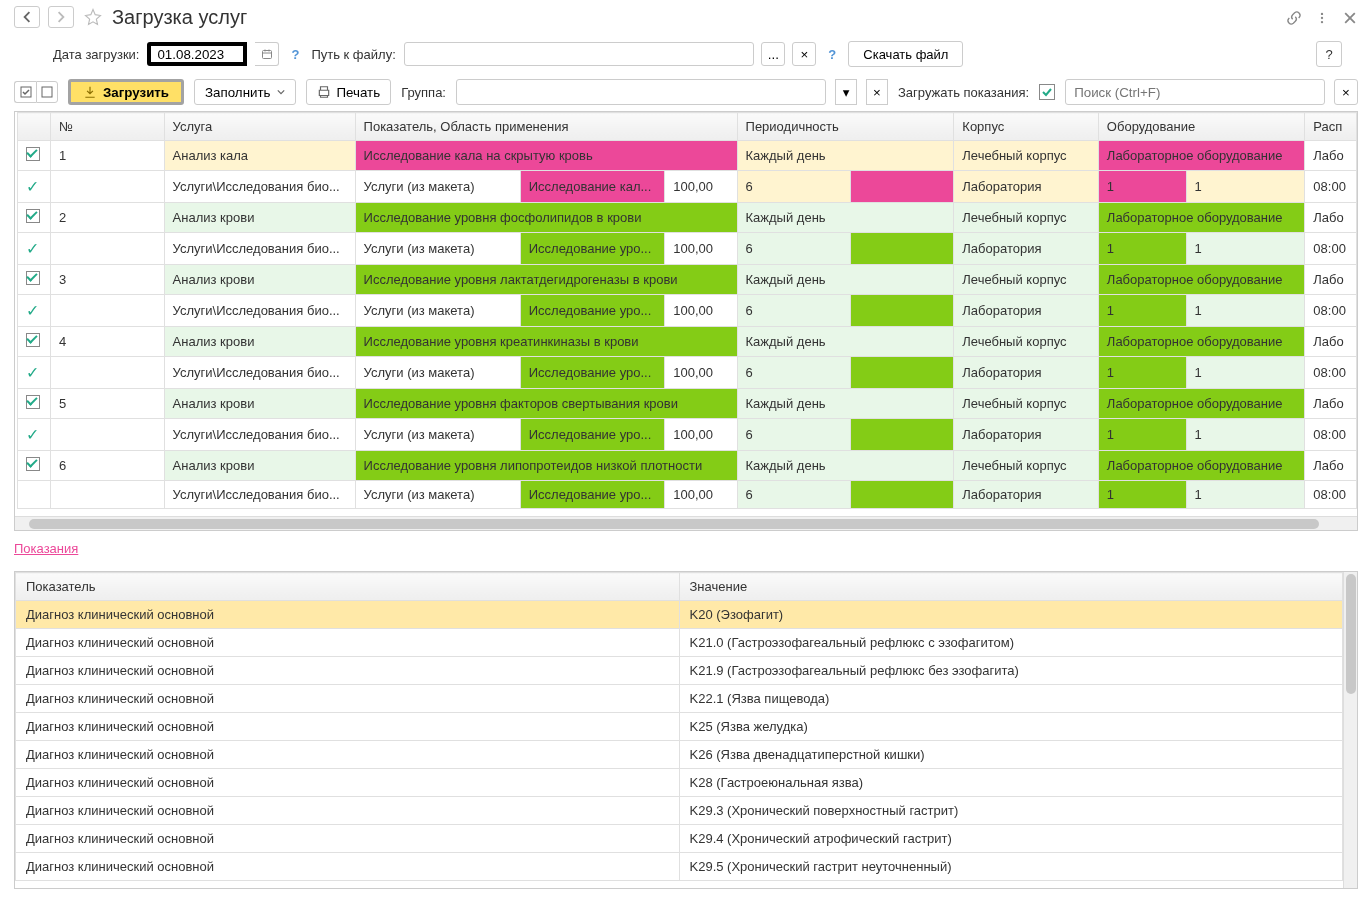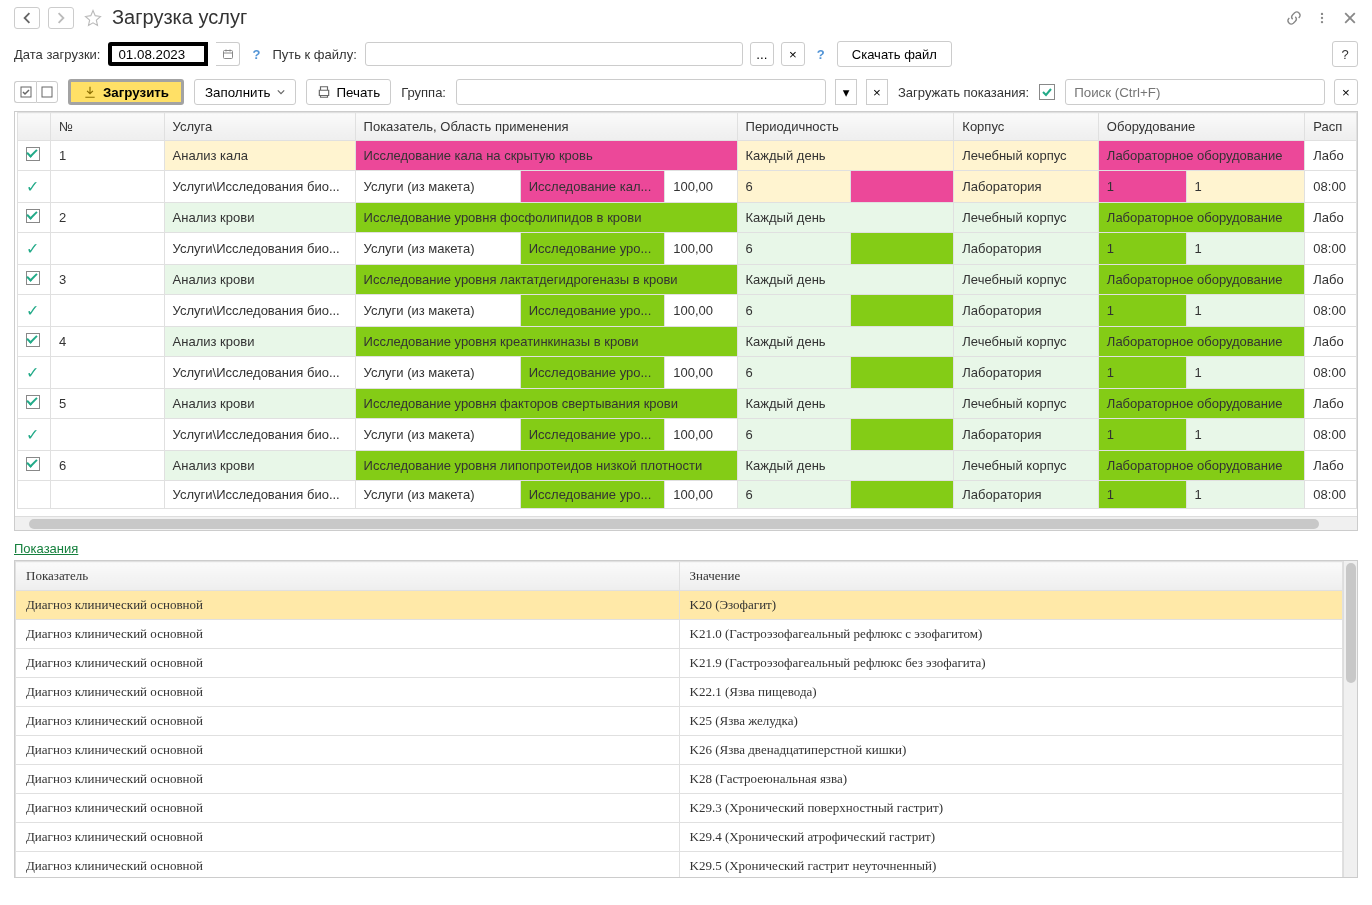--- a/index.html
+++ b/index.html
@@ -1,29 +1,29 @@
 <!DOCTYPE html>
 <html><head>
 <meta charset="utf-8">
 <style>
 * { box-sizing: border-box; margin: 0; padding: 0; }
 body { font-family: Arial, sans-serif; font-size: 13px; color: #333; background: #fff; overflow: hidden; }
 .app { width: 1372px; height: 905px; display: flex; flex-direction: column; }
 
 
-.titlebar { display: flex; align-items: center; padding: 6px 14px; gap: 8px; }
+.titlebar { display: flex; padding: 6px 14px; gap: 8px; }
 .nav-btn { width: 26px; height: 22px; border: 1px solid #ccc; background: #fff; border-radius: 3px; display: inline-flex; align-items: center; justify-content: center; cursor: pointer; }
 .nav-btn svg { width: 12px; height: 12px; }
 .star-btn { width: 22px; height: 22px; display: inline-flex; align-items: center; justify-content: center; cursor: pointer; color: #bbb; }
 .title { font-size: 20px; font-weight: normal; }
 .titlebar-right { margin-left: auto; display: flex; gap: 12px; align-items: center; color: #888; }
 .titlebar-icon { cursor: pointer; width: 16px; height: 16px; display: inline-flex; align-items: center; justify-content: center; }
 
 
-.params { display: flex; align-items: center; padding: 6px 14px; gap: 8px; }
+.params { display: flex; align-items: center; padding: 6px 30px; gap: 8px; margin-left: 23px; }
 .label { font-size: 13px; }
 .date-field { border: 4px solid #000000; padding: 3px 6px; width: 100px; height: 24px; border-radius: 3px 0 0 3px; }
 .date-cal { border: 1px solid #ccc; border-left: none; height: 24px; width: 24px; display: inline-flex; align-items: center; justify-content: center; border-radius: 0 3px 3px 0; cursor: pointer; background: #fff;}
 .help { color: #5294d6; font-weight: bold; cursor: pointer; padding: 0 4px;}
 .path-field { flex: 1; border: 1px solid #ccc; height: 24px; border-radius: 3px; padding: 0 6px;}
 .path-btn { border: 1px solid #ccc; height: 24px; width: 24px; background: #fff; cursor: pointer; border-radius: 3px; margin-left: -1px;}
 .download-btn { border: 1px solid #ccc; height: 26px; padding: 0 14px; background: #fff; border-radius: 3px; cursor: pointer; font-size: 13px;}
 .help-box { border: 1px solid #ccc; height: 26px; width: 26px; background: #fff; border-radius: 3px; cursor: pointer; display:inline-flex;align-items:center;justify-content:center;}
 
 
@@ -55,22 +55,22 @@
 .td-num { text-align:right;}
 .bg-yel { background:#ec4899;}
 .bg-yel-lt { background:#fff4d0;}
 .bg-grn { background:#84cc16;}
 .bg-grn-lt { background:#e8f7e8;}
 .main-scroll { padding:0 2px;}
 .hscroll { height:14px; background:#f0f0f0; border-top:1px solid #ddd; position:relative;}
 .hscroll .thumb { position:absolute; left:14px; top:2px; height:10px; width:1290px; background:#c8c8c8; border-radius:5px;}
 
 
-.ind-title { color: #15803d; text-decoration: underline; padding: 10px 14px 4px; font-size: 13px; cursor: pointer;}
-.ind-wrap { border: 1px solid #ccc; margin: 0 14px 1px; height: 318px; display:flex; flex-direction:column; overflow:hidden;font-family:Liberation Serif, serif;}
+.ind-title { color: #ec4899; text-decoration: underline; padding: 10px 14px 15px; font-size: 13px; cursor: pointer;}
+.ind-wrap { border: 1px solid #ccc; margin: 0 14px 1px; height: 318px; display:flex; flex-direction:column; overflow:hidden;}
 .ind-tbl { width: 100%; border-collapse: collapse; }
 .ind-tbl th, .ind-tbl td { border: 1px solid #e0e0e0; padding: 6px 10px; text-align: left; font-weight: normal; font-size: 13px;}
 .ind-tbl thead th { background: linear-gradient(#fafafa,#eee); height: 26px;}
 .ind-tbl tr.sel td { background:#ffe9a8;}
 .vscroll { width:14px; background:#f0f0f0; border-left:1px solid #ddd;}
 .vscroll .vthumb { width:10px; height:120px; background:#c8c8c8; margin:2px auto; border-radius:5px;}
 .flex-row { display:flex; flex:1; overflow:hidden;}
 .ind-body { flex:1; overflow:hidden;}
 </style>
 </head>

